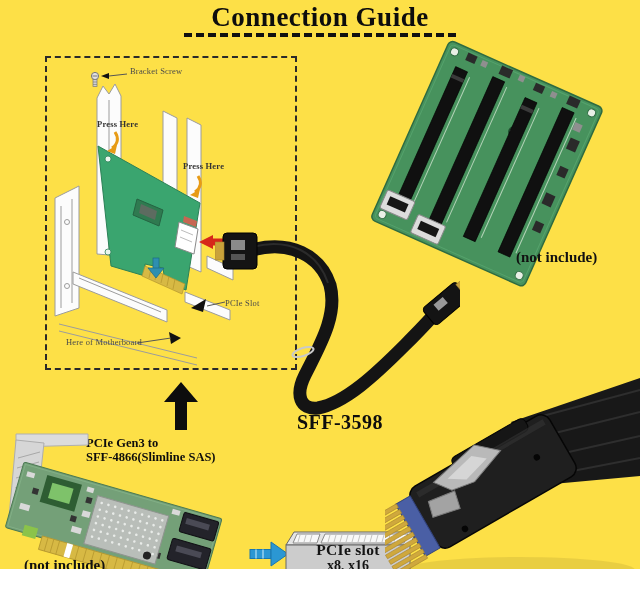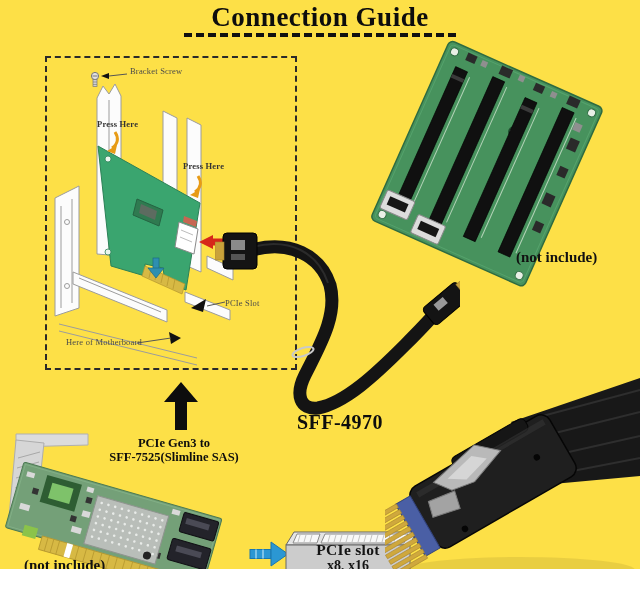--- a/index.html
+++ b/index.html
@@ -18,21 +18,21 @@
     position:absolute;left:184px;top:33px;width:272px;height:0;
     border-bottom:4px dashed #111;
   }
   #install-box{
     position:absolute;left:45px;top:56px;width:248px;height:310px;
     border:2px dashed #2a2a2a;background:transparent;
   }
   #not-include-top{position:absolute;left:516px;top:249px;font-size:15px;font-weight:bold;color:#111;}
   #sff-label{position:absolute;left:276px;top:411px;width:128px;text-align:center;
     font-size:20px;font-weight:bold;letter-spacing:.5px;color:#0d0d0d;}
-  #adapter-caption{position:absolute;left:86px;top:436px;width:176px;text-align:center;
+  #adapter-caption{position:absolute;left:86px;top:436px;width:176px;text-align:left;
     font-size:12.5px;font-weight:bold;line-height:14px;color:#0d0d0d;}
   #not-include-bottom{position:absolute;left:24px;top:557px;font-size:15px;font-weight:bold;color:#111;}
   #slot-callout-text{position:absolute;left:286px;top:541px;width:124px;text-align:center;color:#141414;}
   #slot-callout-text .main{font-size:15.5px;font-weight:bold;letter-spacing:.3px;}
   #slot-callout-text .sub{font-size:14px;font-weight:bold;margin-top:-1px;}
   svg{display:block;}
 </style>
 </head>
 <body>
 
@@ -202,25 +202,25 @@
       <rect x="30" y="-8" width="10" height="16" fill="#c9a23a" stroke="#a8862e" stroke-width=".6"></rect>
       <rect x="0" y="-7" width="12" height="8" fill="#999"></rect>
     </g>
     <ellipse cx="88" cy="127" rx="11" ry="4" fill="none" stroke="#c9c9c9" stroke-width="2" transform="rotate(-18 88 127)"></ellipse>
   </svg>
 
   <svg class="abs" style="left:160px;top:380px" width="42" height="52" viewBox="0 0 42 52">
     <polygon points="21,2 38,22 27,22 27,50 15,50 15,22 4,22" fill="#0d0d0d"></polygon>
   </svg>
 
-  <div id="sff-label">SFF-4970</div>
+  <div id="sff-label">SFF-3598</div>
 
   <div id="adapter-caption">
     <div>PCIe Gen3 to</div>
-    <div>SFF-7525(Slimline SAS)</div>
+    <div>SFF-4866(Slimline SAS)</div>
   </div>
 
   <svg class="abs" style="left:0px;top:432px" width="245" height="156" viewBox="0 0 245 156">
 
     <g>
       <polygon points="16,2 88,2 88,13 16,15" fill="#dcdcdc" stroke="#b0b0b0"></polygon>
       <polygon points="16,8 44,11 34,102 8,96" fill="#d6d6d6" stroke="#adadad"></polygon>
       <g stroke="#a8a8a8" stroke-width="1">
         <line x1="18" y1="26" x2="40" y2="20"></line>
           <line x1="17" y1="36" x2="39" y2="30"></line>

